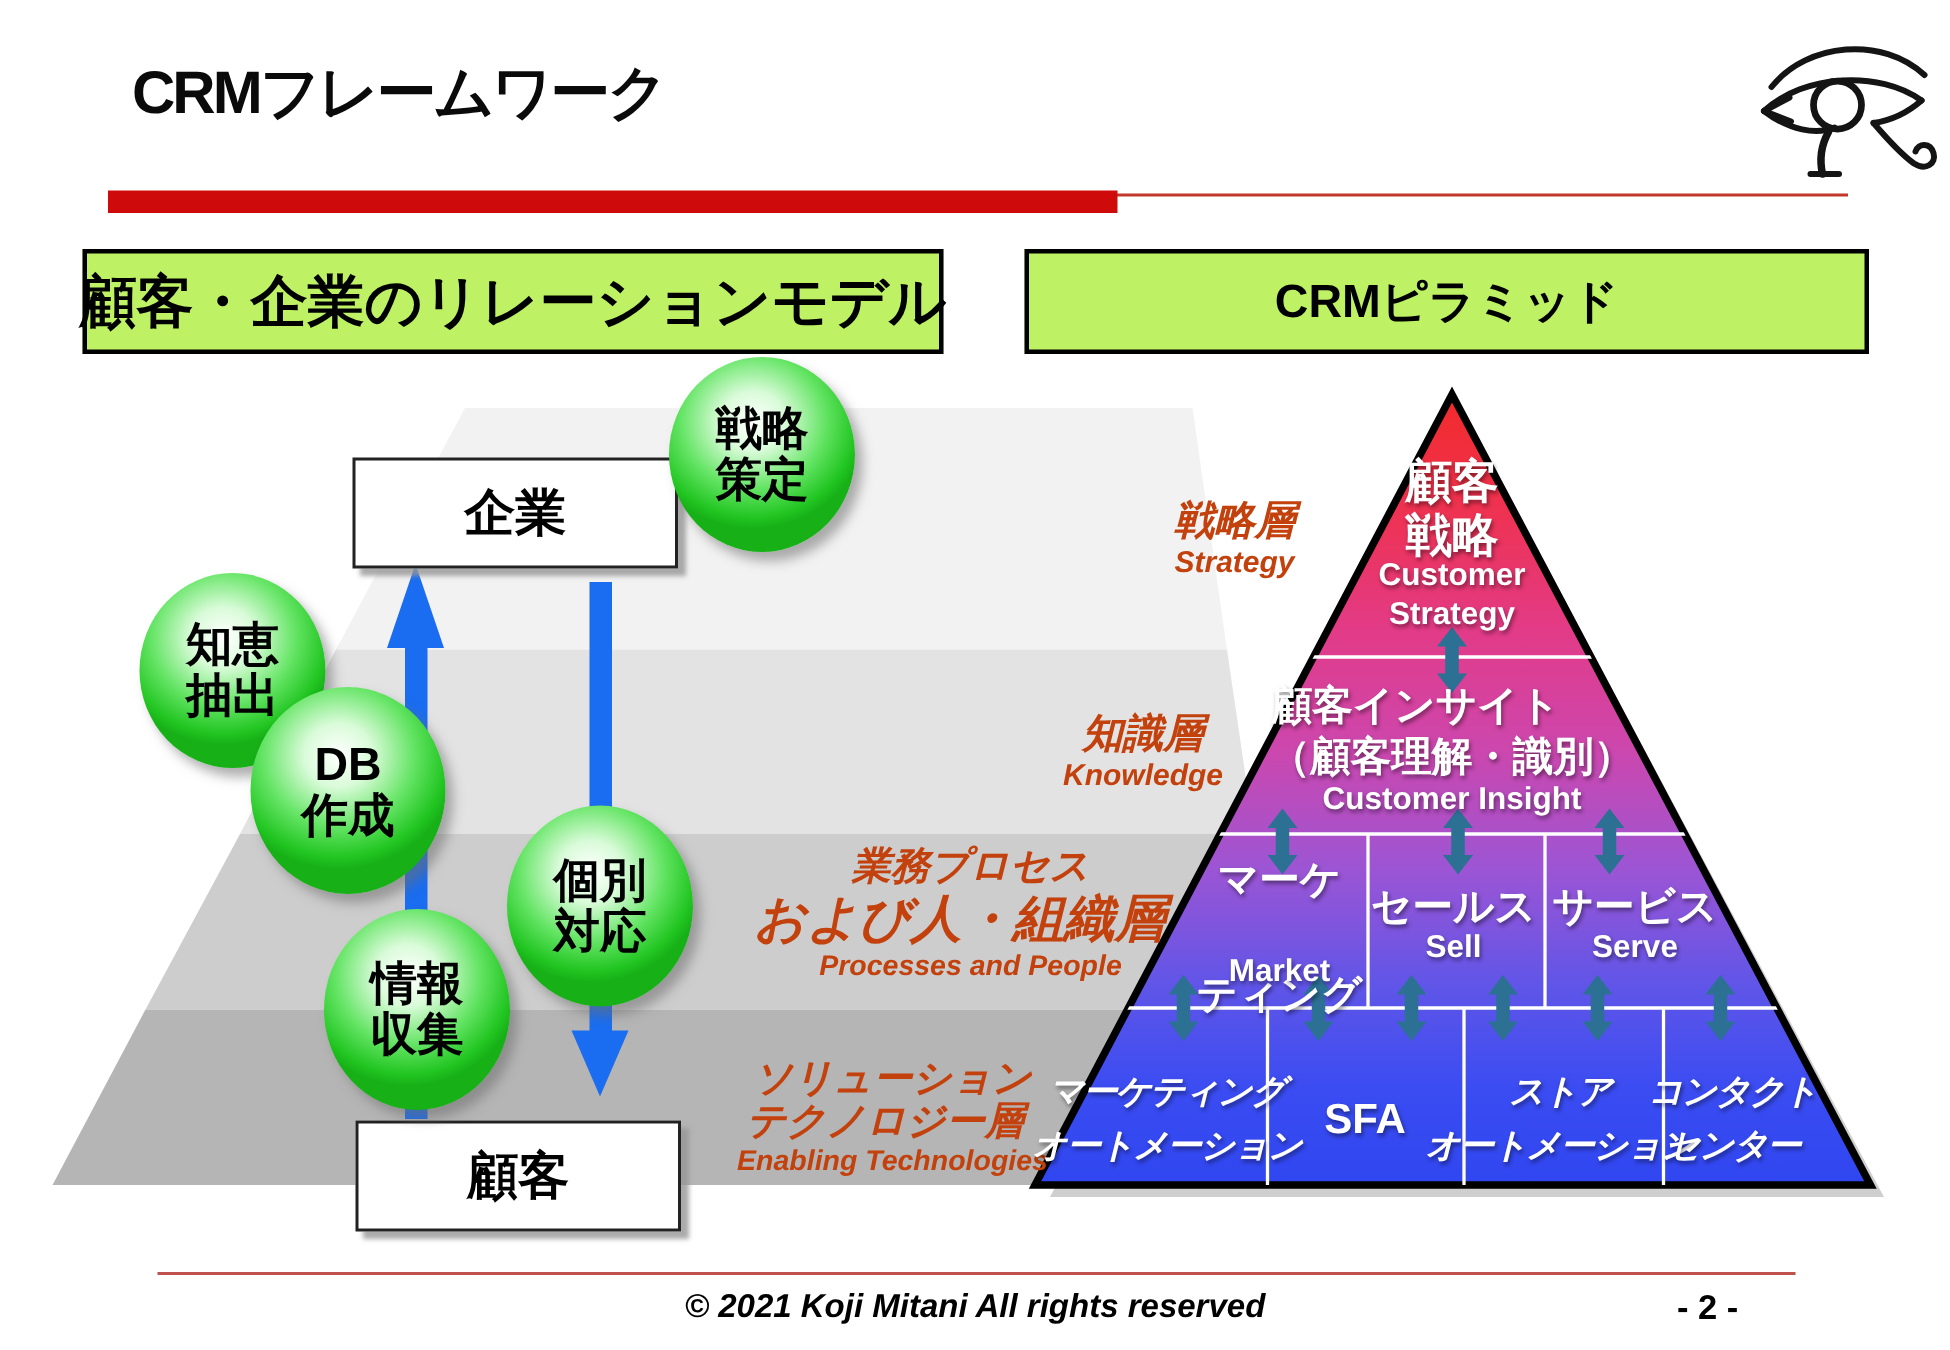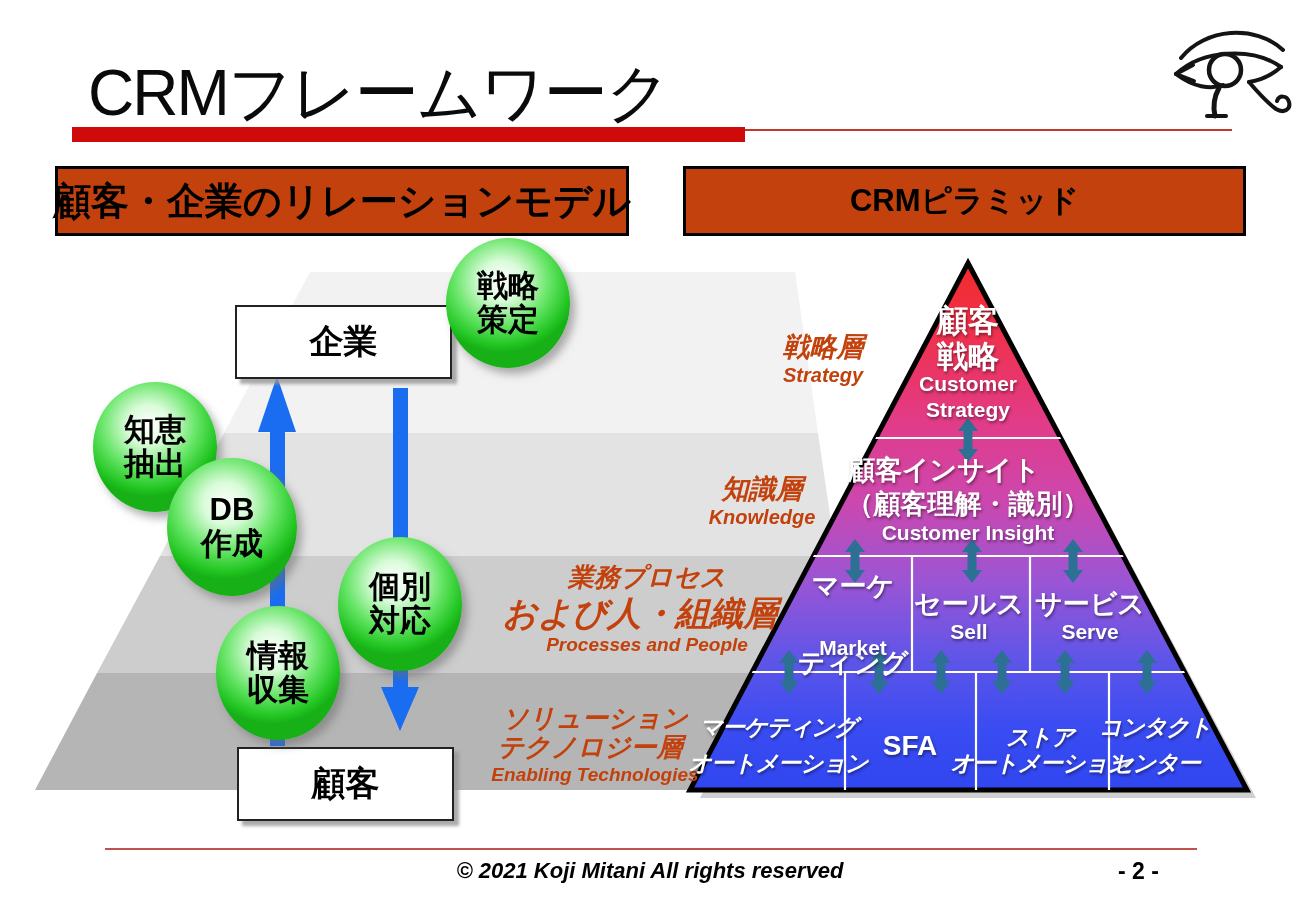--- a/index.html
+++ b/index.html
@@ -1,22 +1,22 @@
 <!DOCTYPE html>
 <html><head>
 <meta charset="utf-8">
 <style>
   html,body{margin:0;padding:0;background:#888;}
   .slide{position:relative;width:1300px;height:900px;background:#ffffff;overflow:hidden;
          font-family:"Liberation Sans","DejaVu Sans",sans-serif;color:#000;}
   .abs{position:absolute;}
-  .slide-title{left:88px;top:50px;font-size:64px;font-weight:normal;letter-spacing:-2px;color:#0a0a0a;}
+  .slide-title{left:88px;top:34px;font-size:40px;font-weight:bold;letter-spacing:-2px;color:#0a0a0a;}
   .bar-thin{left:72px;top:129px;width:1160px;height:2px;background:#c0392b;}
   .bar-thick{left:72px;top:127px;width:673px;height:15px;background:#cf0a0a;}
-  .hdr{border:3px solid #000;background:#c2410c;display:flex;align-items:center;justify-content:center;
+  .hdr{border:3px solid #000;background:#bef264;display:flex;align-items:center;justify-content:center;
        font-weight:bold;white-space:nowrap;}
   .hdr-left{left:55px;top:166px;width:568px;height:64px;font-size:38px;}
   .hdr-right{left:683px;top:166px;width:557px;height:64px;font-size:31px;}
   .diagram-svg{left:0;top:0;width:1300px;height:900px;}
   .wbox{background:#fff;border:2px solid #222;box-shadow:5px 5px 3px rgba(150,150,150,.8);
         display:flex;align-items:center;justify-content:center;font-size:34px;font-weight:bold;}
   .box-company{left:235px;top:305px;width:213px;height:70px;}
   .box-customer{left:237px;top:747px;width:213px;height:70px;}
   .bubble{border-radius:50%;display:flex;flex-direction:column;align-items:center;justify-content:center;
           font-size:31px;font-weight:bold;line-height:1.1;text-align:center;
@@ -179,21 +179,21 @@
   <div class="abs ptxt p21" style="left:969px;top:620px;">Sell</div>
 
   <div class="abs ptxt p27" style="left:1090px;top:586px;">サービス</div>
   <div class="abs ptxt p21" style="left:1090px;top:620px;">Serve</div>
 
   <div class="abs ptxt p23" style="left:778px;top:712px;">マーケティング</div>
   <div class="abs ptxt p23" style="left:778px;top:748px;">オートメーション</div>
 
   <div class="abs ptxt p28" style="left:910px;top:730px;">SFA</div>
 
-  <div class="abs ptxt p23" style="left:1040px;top:712px;margin-top:10px;">ストア</div>
+  <div class="abs ptxt p23" style="left:1040px;top:712px;">ストア</div>
   <div class="abs ptxt p23" style="left:1040px;top:748px;">オートメーション</div>
 
   <div class="abs ptxt p23" style="left:1155px;top:712px;">コンタクト</div>
   <div class="abs ptxt p23" style="left:1155px;top:748px;">センター</div>
 
   <div class="abs footer-line"></div>
   <div class="abs copyright">© 2021 Koji Mitani All rights reserved</div>
   <div class="abs pagenum">- 2 -</div>
 
 </div>

